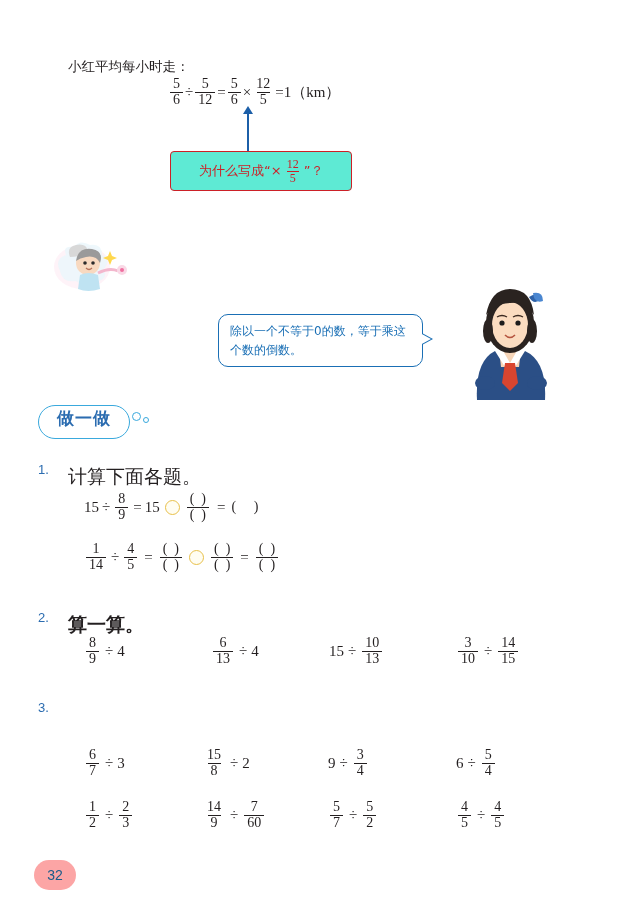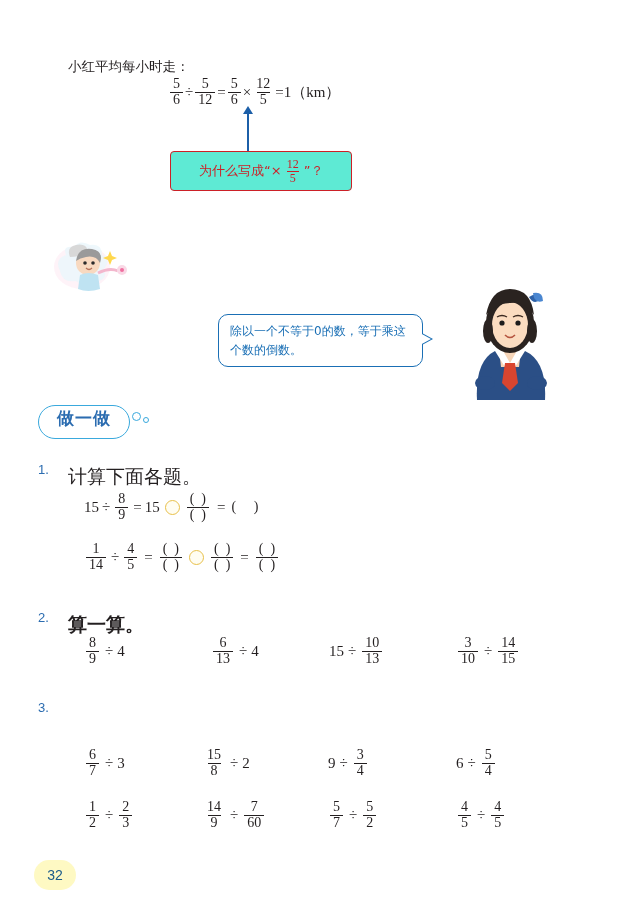--- a/index.html
+++ b/index.html
@@ -116,21 +116,21 @@
     display: inline-block; width: 15px; height: 15px;
     border: 1.2px solid #e8c04a; border-radius: 50%;
     background: #fffdf2; margin: 0 5px; vertical-align: middle;
   }
 
   .paren { font-family: "Liberation Serif", serif; font-size: 14px; }
 
   
   #page-number {
     position: absolute; left: 34px; top: 860px; width: 42px; height: 30px;
-    border-radius: 15px; background: #fef9c3;
+    border-radius: 15px; background: #fca5a5;
     display: flex; align-items: center; justify-content: center;
     font-size: 14px; color: #1b5c8a; font-family: "Liberation Sans", sans-serif;
   }
 </style>
 </head>
 <body>
 
 <div class="page">
 
   <div id="intro-line" class="cn">小红平均每小时走：</div>

